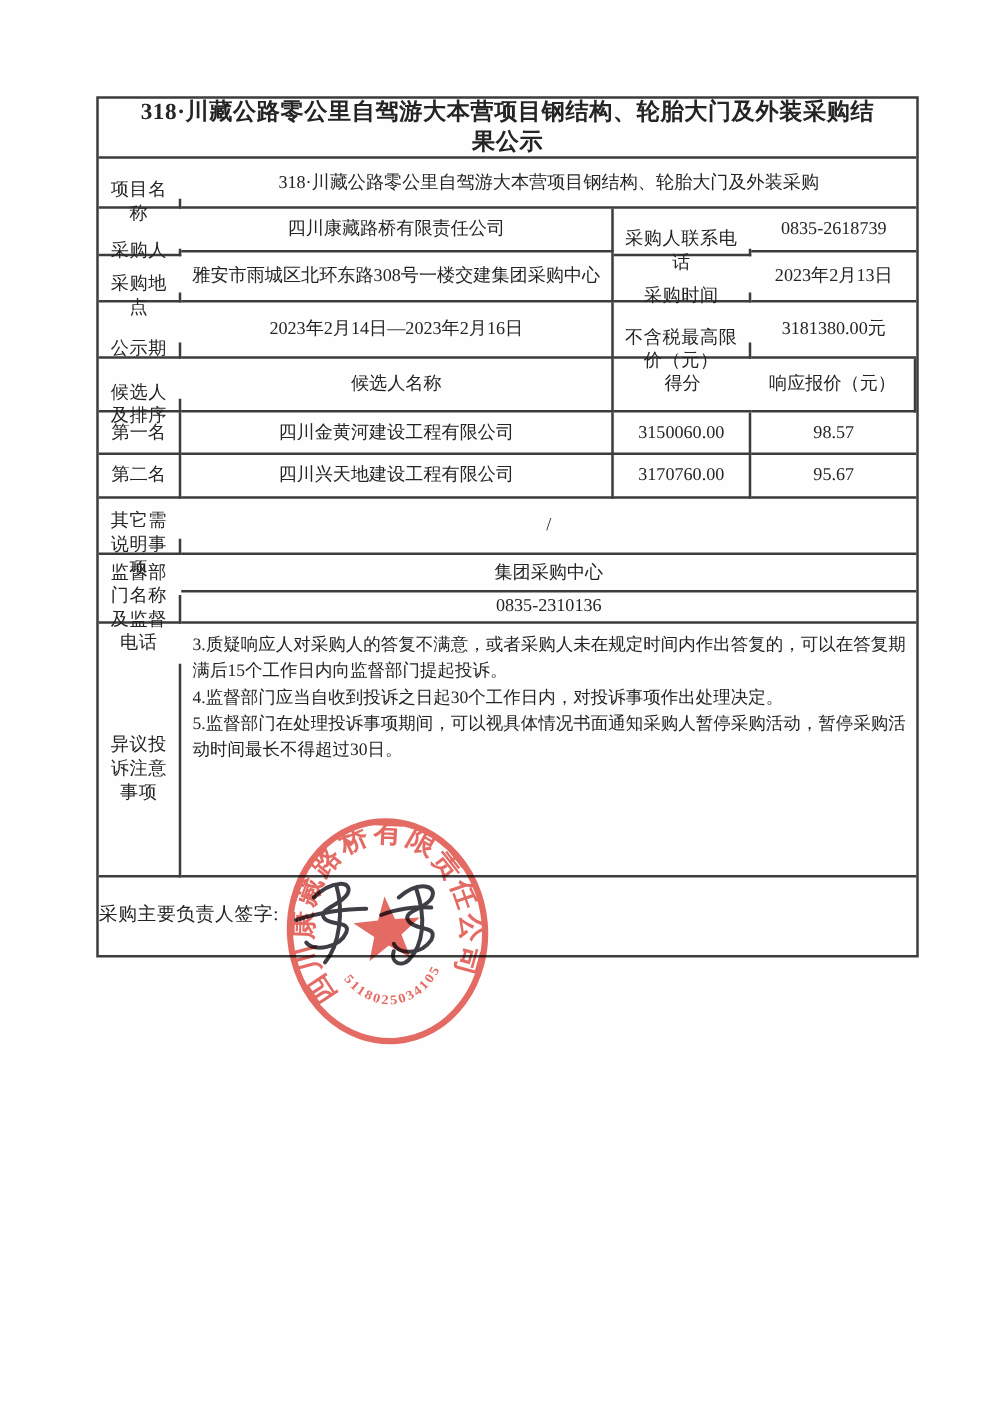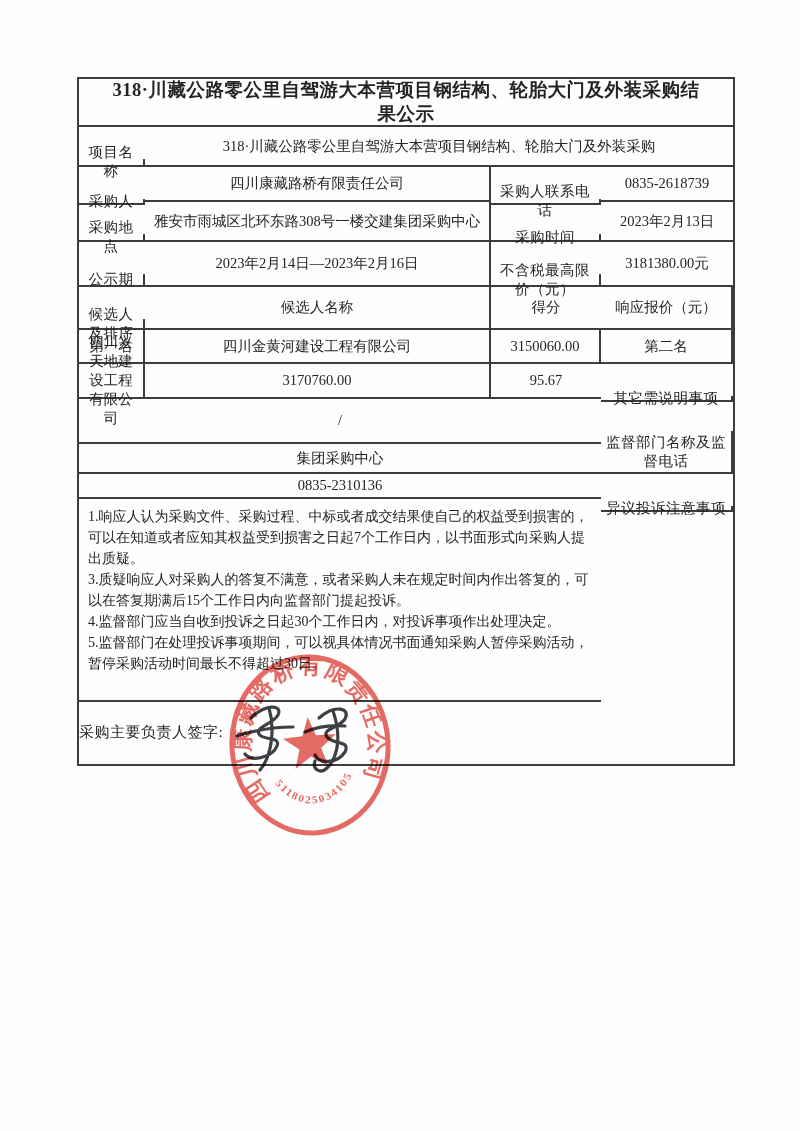--- a/index.html
+++ b/index.html
@@ -104,37 +104,37 @@
     <div class="cell er">3181380.00元</div>
 
     <div class="cell label">候选人及排序</div>
     <div class="cell">候选人名称</div>
     <div class="cell er">得分</div>
     <div class="cell">响应报价（元）</div>
 
     <div class="cell">第一名</div>
     <div class="cell">四川金黄河建设工程有限公司</div>
     <div class="cell">3150060.00</div>
+    <div class="cell er">98.57</div>
 
     <div class="cell">第二名</div>
     <div class="cell">四川兴天地建设工程有限公司</div>
     <div class="cell">3170760.00</div>
     <div class="cell er">95.67</div>
 
     <div class="cell label">其它需说明事项</div>
     <div class="cell er span3">/</div>
 
     <div class="cell label rspan2">监督部门名称及监督电话</div>
     <div class="cell er span3">集团采购中心</div>
     <div class="cell er span3">0835-2310136</div>
 
     <div class="cell label">异议投诉注意事项</div>
     <div class="cell er span3 notice-cell">
       <div class="inner">
-        <div>1.响应人认为采购文件、采购过程、中标或者成交结果使自己的权益受到损害的，可以在知道或者应知其权益受到损害之日起7个工作日内，以书面形式向采购人提出质疑。</div>
         <div>3.质疑响应人对采购人的答复不满意，或者采购人未在规定时间内作出答复的，可以在答复期满后15个工作日内向监督部门提起投诉。</div>
         <div>4.监督部门应当自收到投诉之日起30个工作日内，对投诉事项作出处理决定。</div>
         <div>5.监督部门在处理投诉事项期间，可以视具体情况书面通知采购人暂停采购活动，暂停采购活动时间最长不得超过30日。</div>
       </div>
     </div>
 
     <div class="cell er eb span4 sig-cell">
       <span>采购主要负责人签字:</span>
     </div>
 

